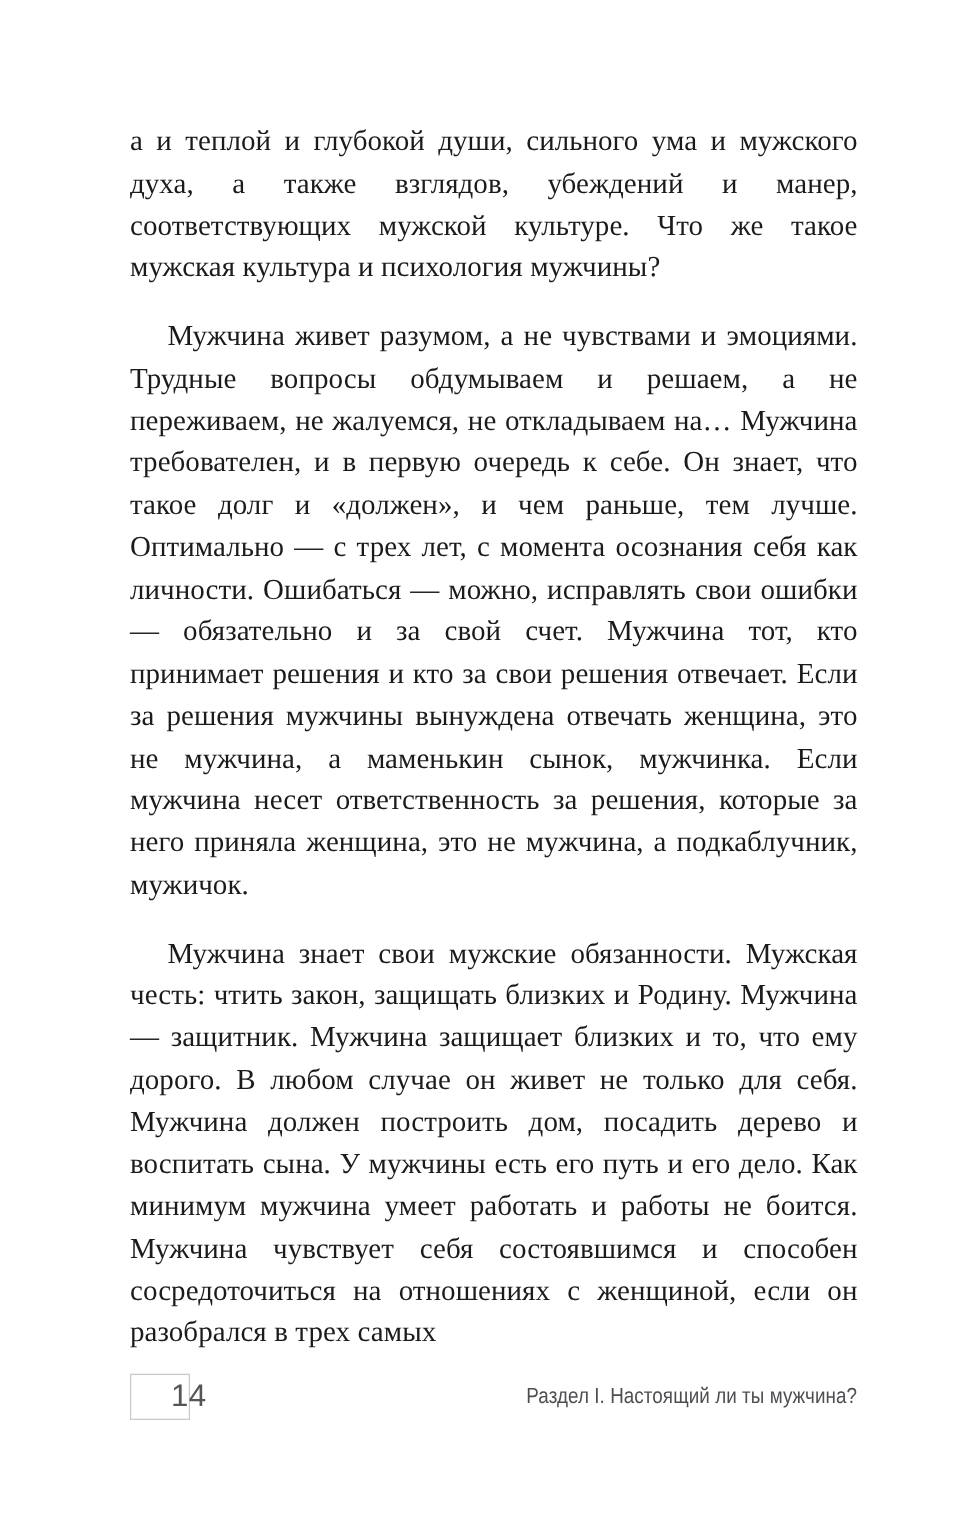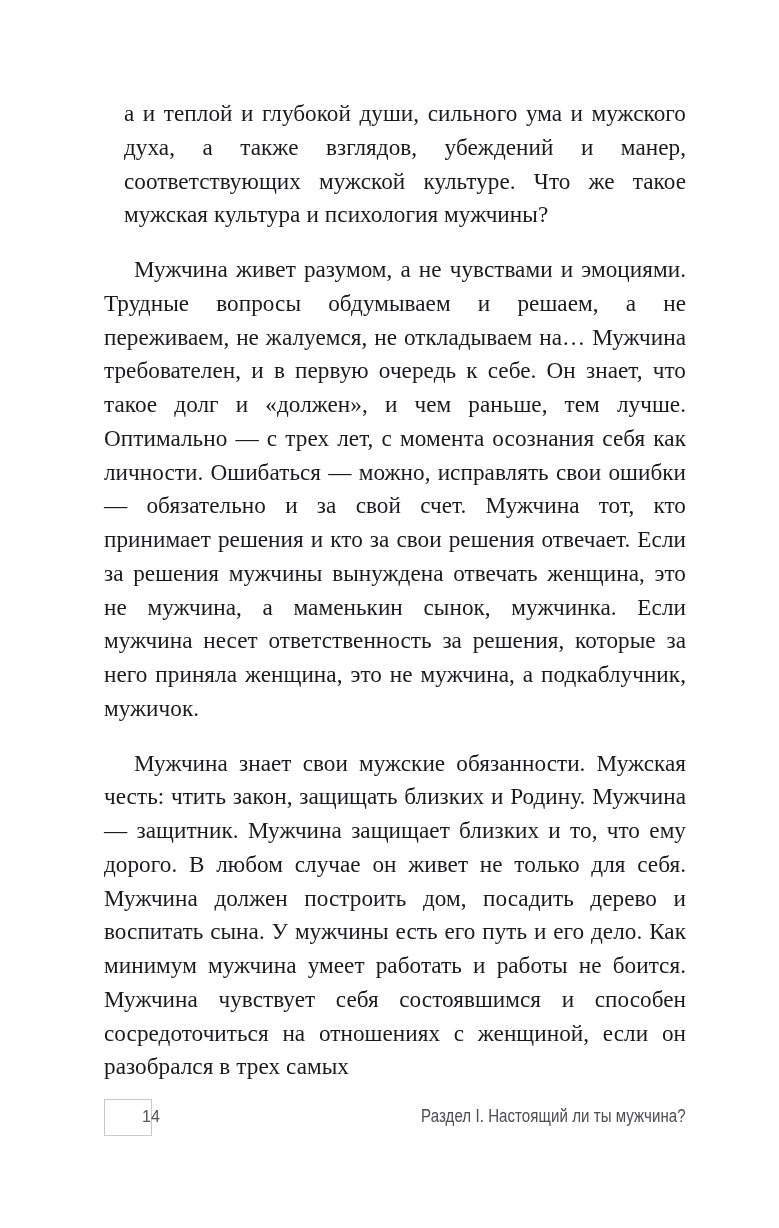--- a/index.html
+++ b/index.html
@@ -36,21 +36,20 @@
     text-align: justify;
     text-justify: inter-word;
     word-spacing: 0.005em;
     letter-spacing: 0.002em;
     hyphens: manual;
     -webkit-hyphens: manual;
   }
 
   .body-paragraph.continued {
     text-indent: 0;
-    margin-left: 20px;
   }
 
   .body-paragraph.indented {
     text-indent: 30px;
     margin-top: 21px;
   }
 
   
   .body-paragraph:last-child {
     text-align: justify;
@@ -70,21 +69,21 @@
 
   .page-number-box {
     width: 37px;
     height: 37px;
     box-sizing: border-box;
     border: 1px solid #c9c9c9;
     display: flex;
     align-items: center;
     justify-content: center;
     font-family: "Liberation Sans", "DejaVu Sans", sans-serif;
-    font-size: 16px;
+    font-size: 25px;
     color: #555558;
     line-height: 1;
     letter-spacing: 0.01em;
     padding-left: 46px;
   }
 
   .running-head {
     font-family: "Liberation Sans", "DejaVu Sans", sans-serif;
     font-size: 17.5px;
     color: #4e4e52;

